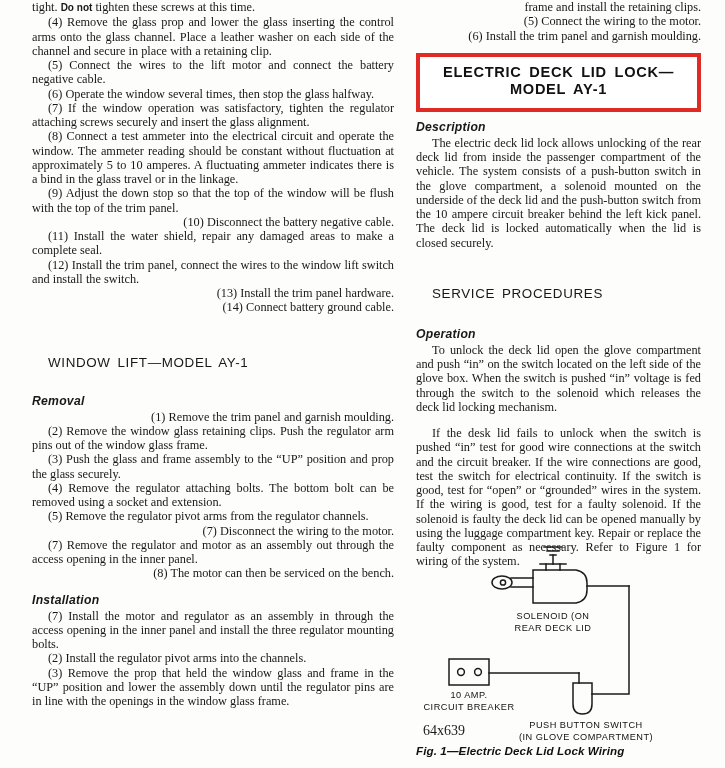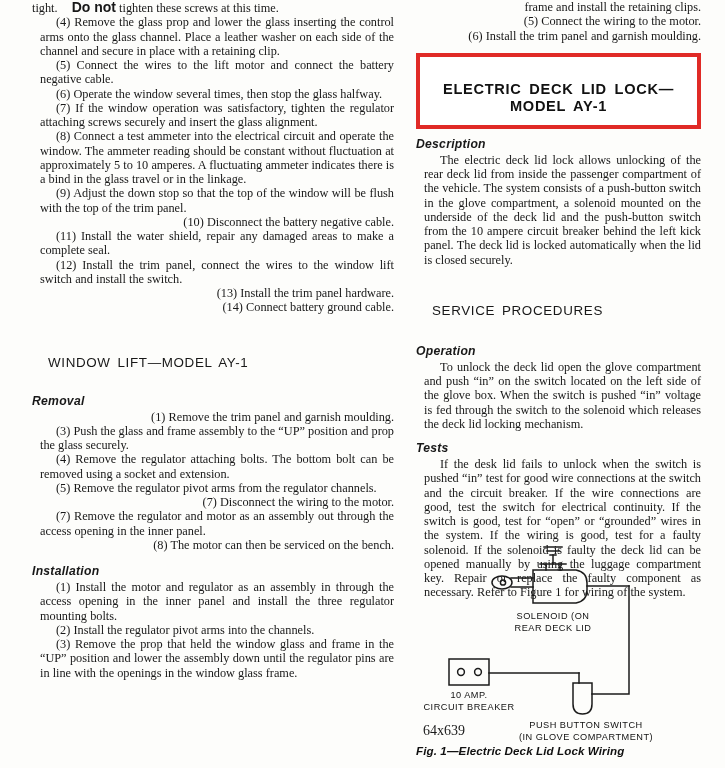--- a/index.html
+++ b/index.html
@@ -30,28 +30,27 @@
     margin: 0;
     font-size: 12.3px;
     line-height: 14.25px;
     text-align: justify;
     text-justify: inter-word;
     -webkit-hyphens: none;
     hyphens: none;
     letter-spacing: -0.02px;
     word-spacing: 0.1px;
   }
-  p.body.ind   { text-indent: 16px; margin-left: 8px; }
+  p.body.ind   { text-indent: 16px; }
   p.body.noind { text-indent: 0; }
   p.body.last  { text-align: right; }
   b.sans-bold {
     font-family: "Liberation Sans", "DejaVu Sans", sans-serif;
     font-weight: bold;
-    font-size: 14px;
-    margin-left: 11px;
+    font-size: 10px;
   }
 
   
   h2.major {
     margin: 16px;
     font-family: "Liberation Sans", "DejaVu Sans", sans-serif;
     font-weight: normal;
     font-size: 13.4px;
     letter-spacing: 0.65px;
     text-align: left;
@@ -63,21 +62,21 @@
     font-weight: bold;
     font-style: italic;
     font-size: 12.2px;
     letter-spacing: 0.25px;
     text-align: left;
   }
 
   
   .boxed-title {
     border: 4px solid var(--boxred, #e02a26);
-    padding: 24px 6px 9px 6px;
+    padding: 7px 6px 9px 6px;
     text-align: center;
     background: #ffffff;
   }
   .boxed-title .line {
     font-family: "Liberation Sans", "DejaVu Sans", sans-serif;
     font-weight: bold;
     font-size: 14.6px;
     letter-spacing: 0.7px;
     word-spacing: 3px;
     line-height: 17.5px;
@@ -153,32 +152,33 @@
 
     <div class="sp-24"></div>
 
     <h2 class="major">WINDOW LIFT—MODEL AY-1</h2>
 
     <div class="sp-8"></div>
 
     <h3 class="sub">Removal</h3>
     <div class="sp-2"></div>
     <p class="body ind last">(1) Remove the trim panel and garnish moulding.</p>
+    <p class="body ind">(2) Remove the window glass retaining clips. Push the regulator arm pins out of the window glass frame.</p>
     <p class="body ind">(3) Push the glass and frame assembly to the “UP” position and prop the glass securely.</p>
     <p class="body ind">(4) Remove the regulator attaching bolts. The bottom bolt can be removed using a socket and extension.</p>
     <p class="body ind">(5) Remove the regulator pivot arms from the regulator channels.</p>
     <p class="body ind last">(7) Disconnect the wiring to the motor.</p>
     <p class="body ind">(7) Remove the regulator and motor as an assembly out through the access opening in the inner panel.</p>
     <p class="body ind last">(8) The motor can then be serviced on the bench.</p>
 
     <div class="sp-12"></div>
 
     <h3 class="sub">Installation</h3>
     <div class="sp-2"></div>
-    <p class="body ind">(1) Install the motor and regulator as an assembly in through the access opening in the inner panel and install the three regulator mounting bolts.</p>
+    <p class="body ind">(7) Install the motor and regulator as an assembly in through the access opening in the inner panel and install the three regulator mounting bolts.</p>
     <p class="body ind">(2) Install the regulator pivot arms into the channels.</p>
     <p class="body ind">(3) Remove the prop that held the window glass and frame in the “UP” position and lower the assembly down until the regulator pins are in line with the openings in the window glass frame.</p>
 
   </div>
 
   <div class="col col-right">
 
     <p class="body noind last">frame and install the retaining clips.</p>
     <p class="body ind last">(5) Connect the wiring to the motor.</p>
     <p class="body ind last">(6) Install the trim panel and garnish moulding.</p>
@@ -201,21 +201,20 @@
     <h2 class="major">SERVICE PROCEDURES</h2>
 
     <div class="sp-10"></div>
 
     <h3 class="sub">Operation</h3>
     <div class="sp-2"></div>
     <p class="body ind">To unlock the deck lid open the glove compartment and push “in” on the switch located on the left side of the glove box. When the switch is pushed “in” voltage is fed through the switch to the solenoid which releases the deck lid locking mechanism.</p>
 
     <div class="sp-10"></div>
 
-    <h3 class="sub">Tests</h3>
     <div class="sp-2"></div>
     <p class="body ind">If the desk lid fails to unlock when the switch is pushed “in” test for good wire connections at the switch and the circuit breaker. If the wire connections are good, test the switch for electrical continuity. If the switch is good, test for “open” or “grounded” wires in the system. If the wiring is good, test for a faulty solenoid. If the solenoid is faulty the deck lid can be opened manually by using the luggage compartment key. Repair or replace the faulty component as necessary. Refer to Figure 1 for wiring of the system.</p>
 
   </div>
 
   <div class="figure-wrap">
     <svg class="fig-svg" width="300" height="200" viewBox="0 0 300 200">
       <g fill="none" stroke="#1b1b1b" stroke-width="1.5" stroke-linecap="square">
 
         <g>

